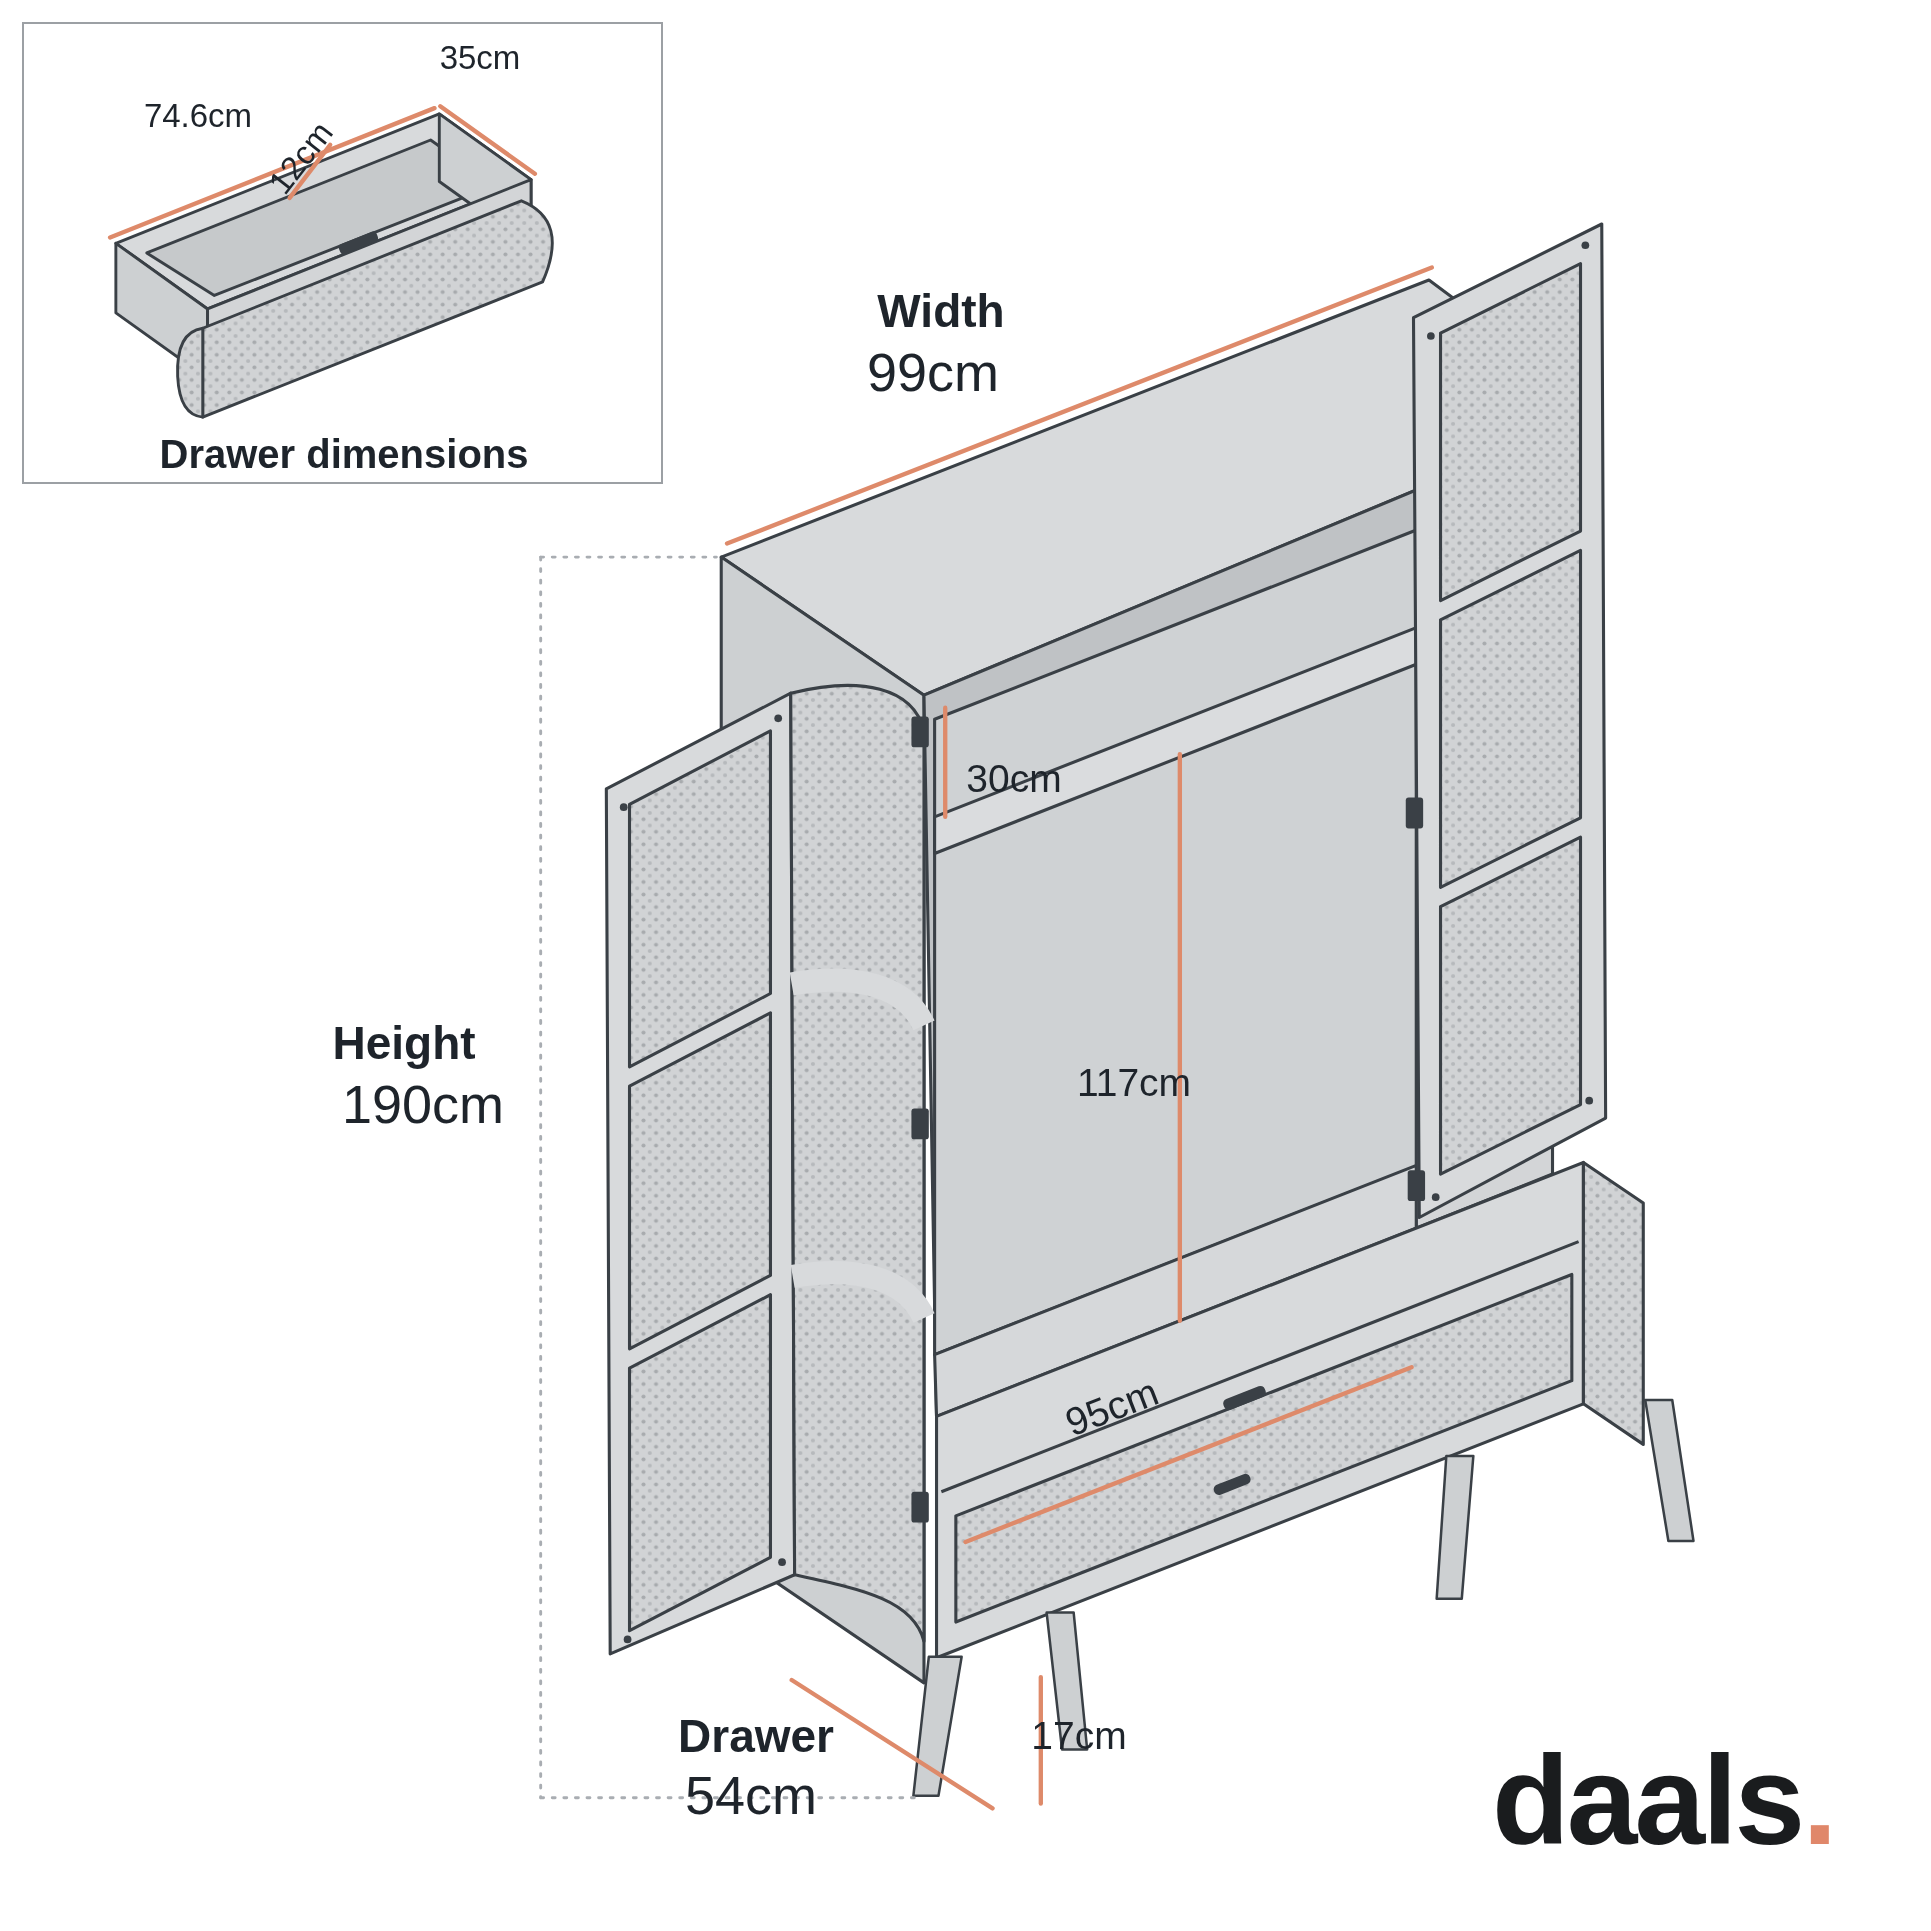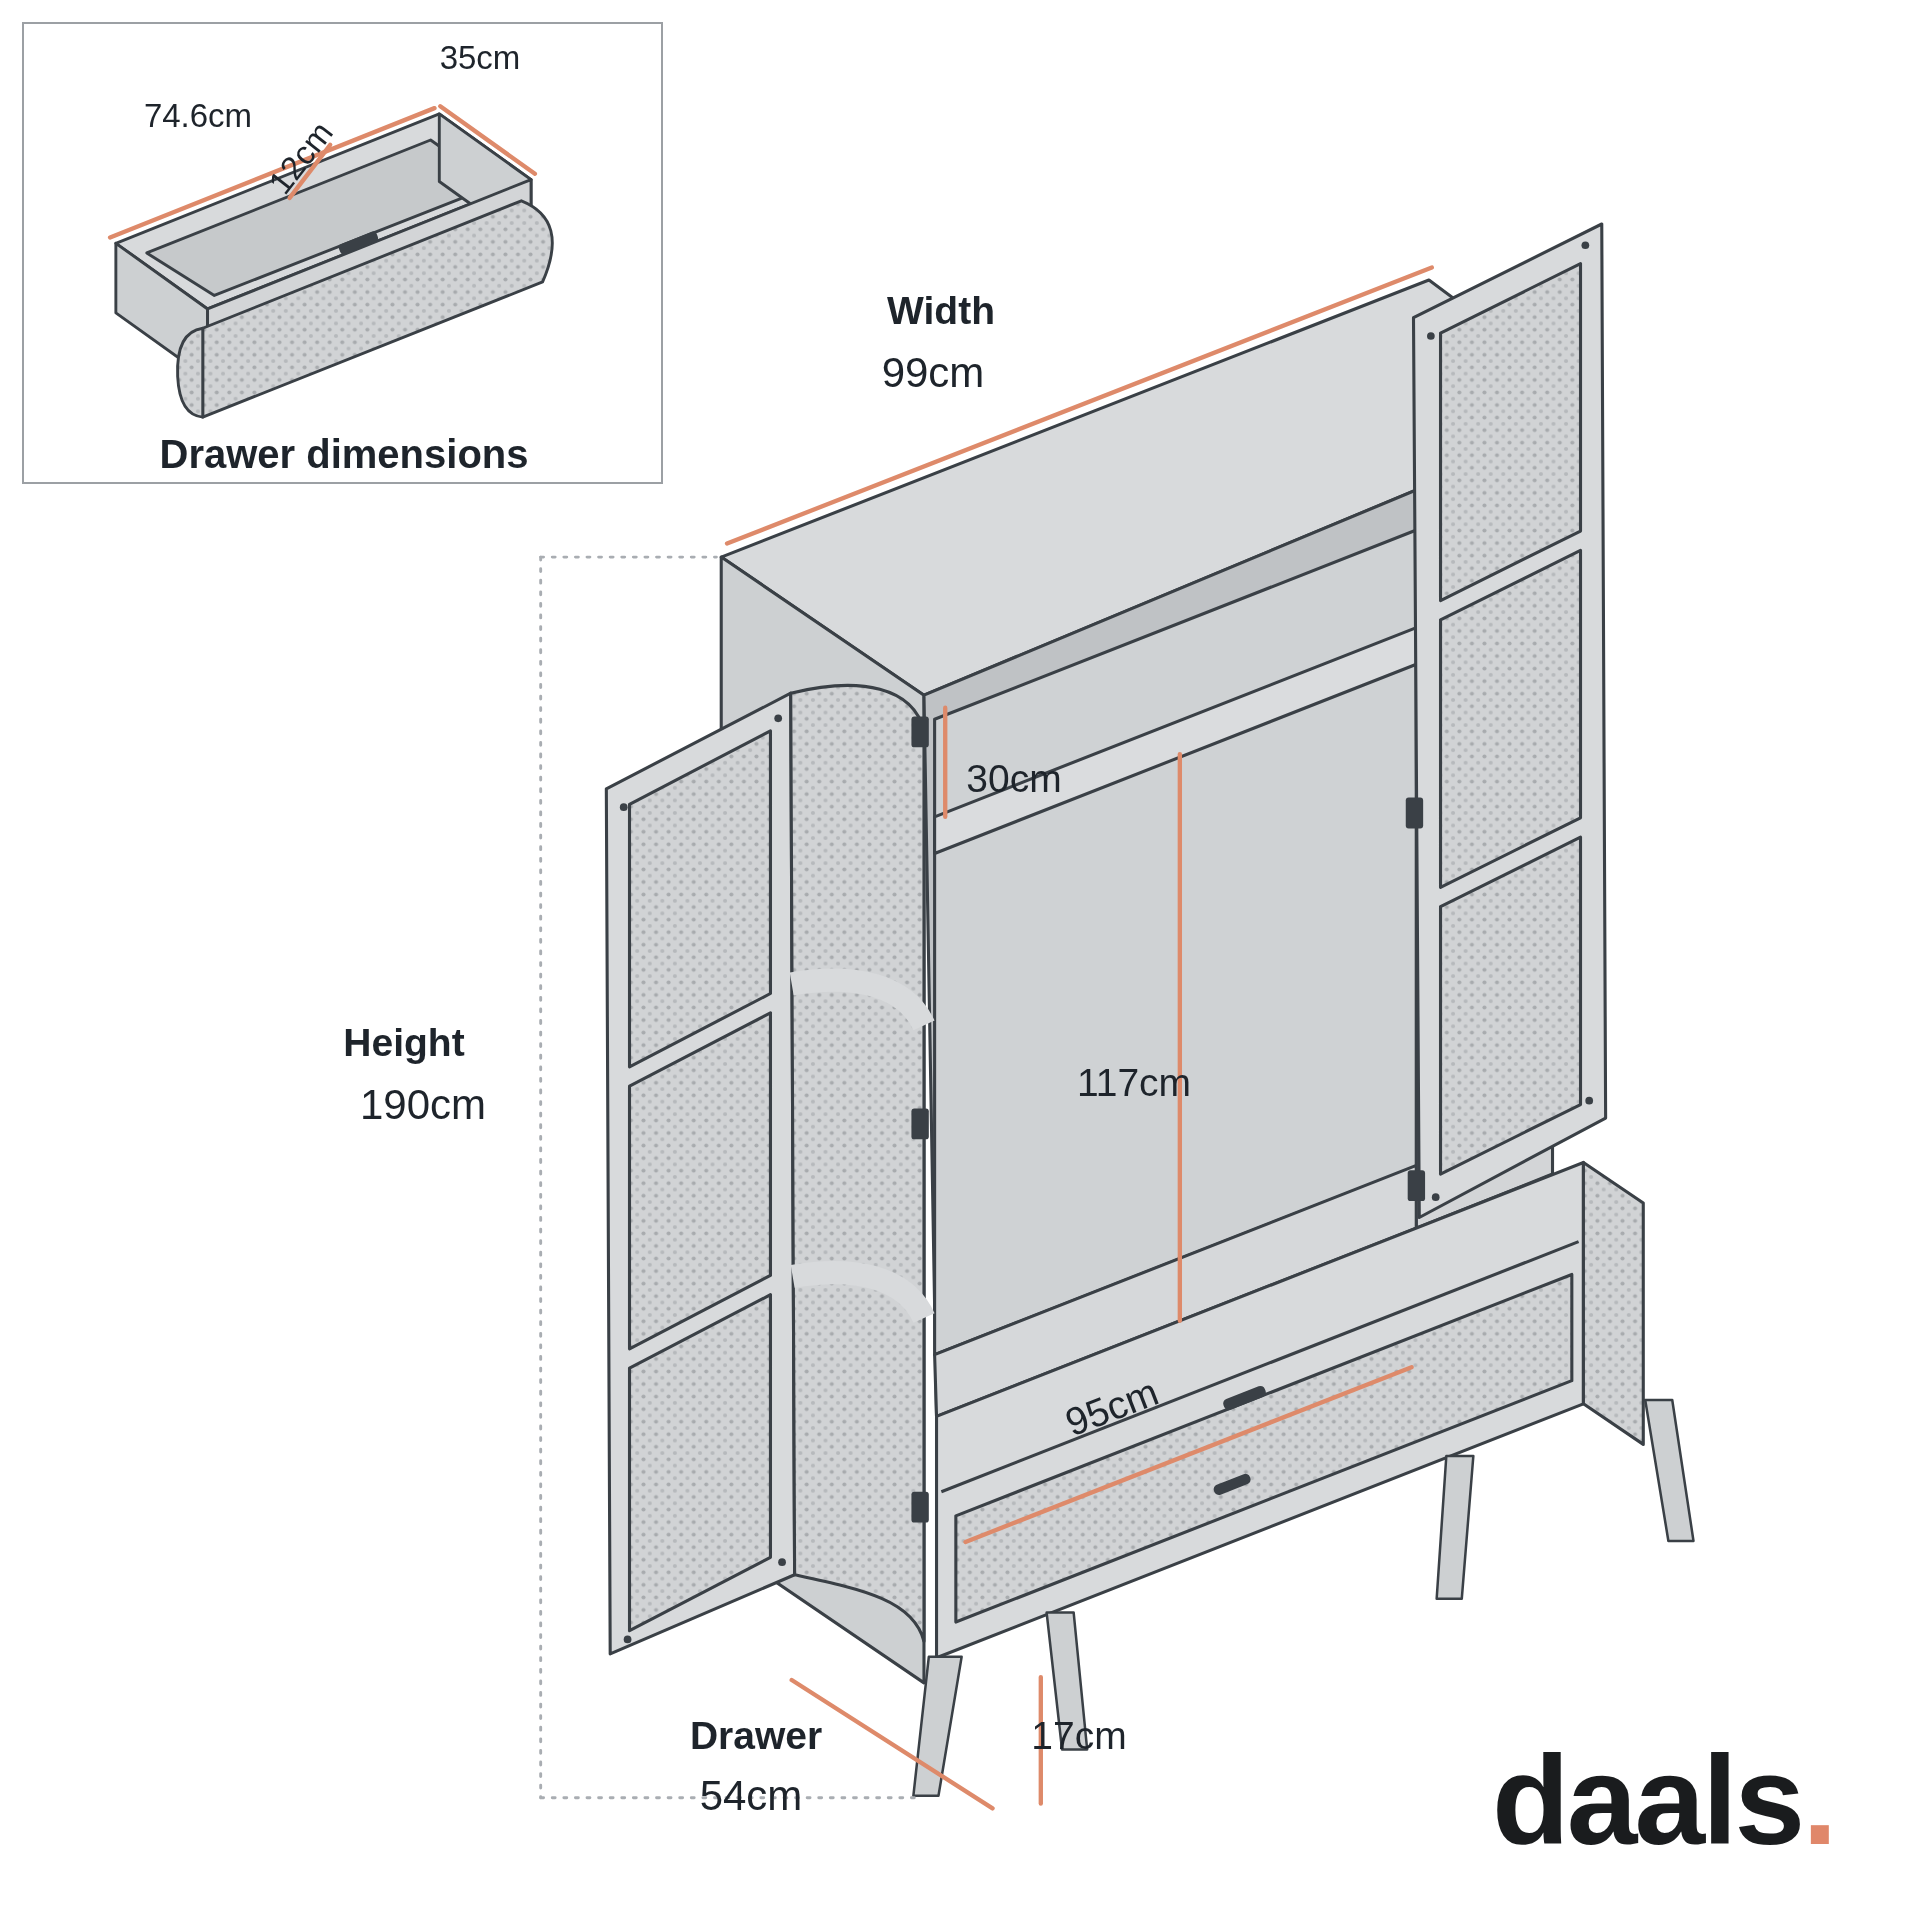--- a/index.html
+++ b/index.html
@@ -10,22 +10,22 @@
   #scene{position:absolute;left:0;top:0;}
   .inset-frame{
     position:absolute;left:22px;top:22px;width:641px;height:462px;
     border:2.9px solid #9CA0A4;background:transparent;box-sizing:border-box;
   }
   .lbl{
     position:absolute;transform:translate(-50%,-50%);
     color:#1E242B;white-space:nowrap;line-height:1.1;
   }
   .bold{font-weight:700;}
-  .big{font-size:39px;}
-  .val{font-size:42px;}
+  .big{font-size:46px;}
+  .val{font-size:54px;}
   .mid{font-size:39px;}
   .small{font-size:33px;}
   .title{font-size:40px;font-weight:700;}
   .brand{
     position:absolute;font-weight:800;font-size:127px;letter-spacing:-2.9px;
     color:#1A1C1E;
     margin-top:20px;
   }
   .brand .dot{color:#E0876A;}
 </style>

